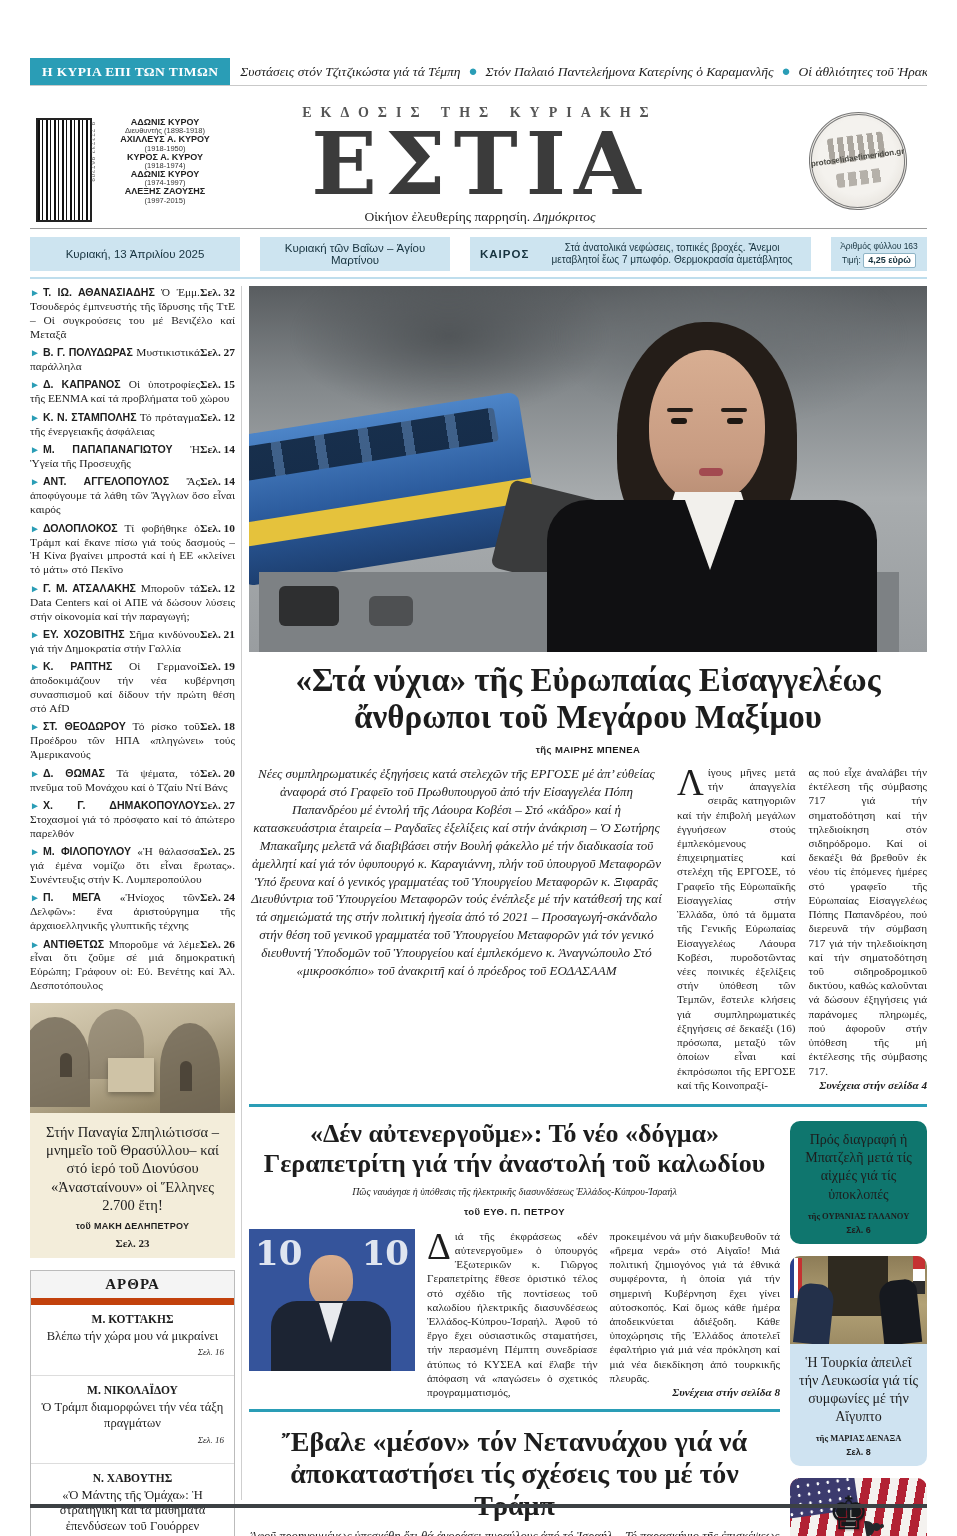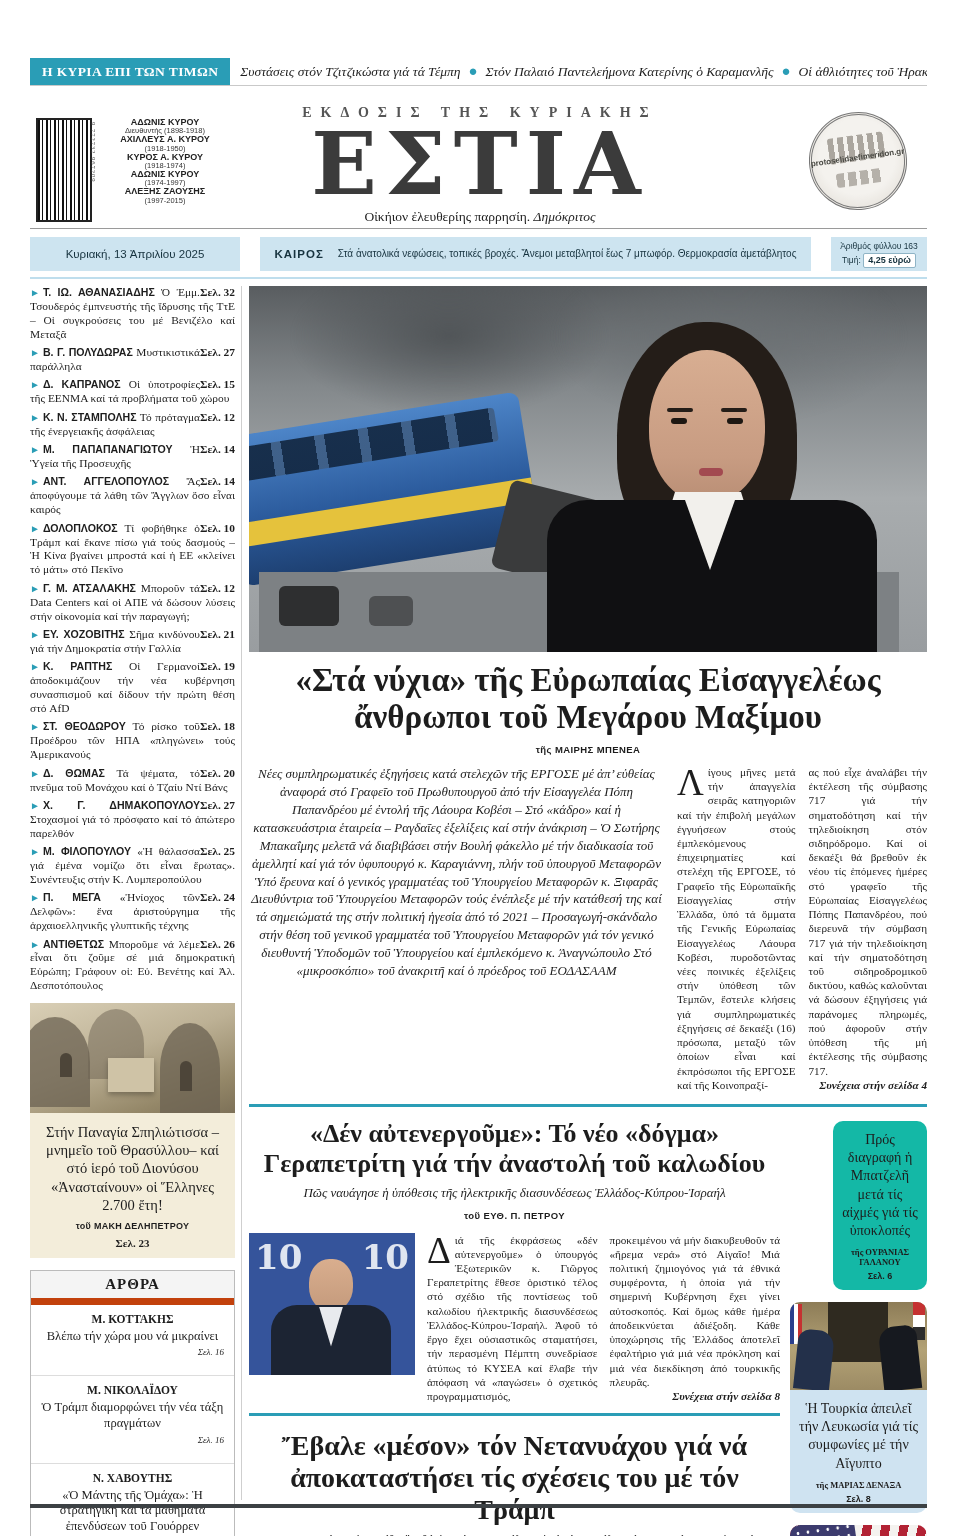--- a/index.html
+++ b/index.html
@@ -108,39 +108,39 @@
   .leadrow{display:flex;gap:13px;margin-top:10px;}
   .lead{flex:0 0 415px;font-style:italic;font-size:13px;line-height:1.38;text-align:center;}
   .mcol{flex:1;font-size:11.2px;line-height:1.27;text-align:justify;}
   .dropcap{float:left;font-size:37px;line-height:.82;padding:3px 4px 0 0;font-weight:normal;}
   .cont{font-style:italic;font-weight:bold;text-align:right;display:block;}
   .tealrule{height:3px;background:#2a9db6;margin:12px 0 0;}
   
   .band{display:flex;gap:10px;margin-top:0;}
   .bandleft{width:531px;}
   .headline2{font-weight:bold;font-size:26px;line-height:1.15;text-align:center;margin-top:12px;}
-  .subhead{font-style:italic;font-size:13px;text-align:center;margin-top:6px;line-height:1.3;}
+  .subhead{font-style:italic;font-size:10px;text-align:center;margin-top:6px;line-height:1.3;}
   .storyrow{display:flex;gap:12px;margin-top:12px;}
   .sphoto{position:relative;overflow:hidden;flex:0 0 166px;height:142px;background:#35549b;}
   .ten{position:absolute;color:#e9edf5;font-weight:bold;font-size:34px;font-family:"DejaVu Serif",serif;opacity:.95;}
   .g-head{position:absolute;left:60px;top:26px;width:44px;height:52px;border-radius:46%;
     background:linear-gradient(180deg,#d9ae8e,#c49a7c);}
   .g-suit{position:absolute;left:22px;top:72px;width:120px;height:70px;border-radius:26px 26px 0 0;background:#1c2433;}
   .g-shirt{position:absolute;left:70px;top:74px;width:24px;height:40px;background:#e8eaee;
     clip-path:polygon(50% 100%,0 0,100% 0);}
   .scol{flex:1;font-size:11.2px;line-height:1.27;text-align:justify;}
   .headline3{font-weight:bold;font-size:28px;line-height:1.14;text-align:center;margin-top:14px;}
   
   .sidebar{width:137px;display:flex;flex-direction:column;gap:12px;margin-top:14px;}
   .scard{border-radius:10px;overflow:hidden;text-align:center;}
   .sbox{padding:10px 8px 9px;}
   .sbox .st{font-size:14px;line-height:1.3;}
   .sbox .sa{font-family:Liberation Serif, serif;font-weight:bold;font-size:8.5px;margin-top:7px;}
   .sbox .sp{font-family:"Liberation Sans",sans-serif;font-weight:bold;font-size:9px;margin-top:4px;}
-  .green{background:#14b8a6;margin-left:43px;}
+  .green{background:#0f766e;}
   .blue{background:#cfe3f1;}
   .photo-ms{position:relative;height:88px;overflow:hidden;
     background:linear-gradient(180deg,#8d7c57 0%,#b3a276 55%,#9c8b64 100%);}
   .ms-door{position:absolute;left:38px;top:0;width:60px;height:60px;background:#2f2a20;}
   .ms-figL{position:absolute;left:6px;top:28px;width:36px;height:60px;border-radius:12px 16px 0 0;background:#23304a;transform:rotate(6deg);}
   .ms-figR{position:absolute;right:8px;top:24px;width:38px;height:64px;border-radius:16px 12px 0 0;background:#16191f;transform:rotate(-6deg);}
   .ms-flag{position:absolute;left:0px;top:2px;width:12px;height:40px;
     background:linear-gradient(90deg,#2b3f8c 33%,#fff 33% 66%,#c53131 66%);}
   .ms-flag2{position:absolute;right:2px;top:0px;width:12px;height:38px;
     background:linear-gradient(180deg,#c53131 33%,#fff 33% 66%,#2c2c2c 66%);}
@@ -195,20 +195,21 @@
 
 <div class="stamp">
   <div class="figs"></div>
   <div class="figs2"></div>
   <div class="stamptext">protoselidaefimeridon.gr</div>
 </div>
 <div class="mh-rule"></div>
 
 <div class="datebar">
   <div class="dcell c1">Κυριακή, 13 Ἀπριλίου 2025</div>
+  <div class="dcell c2">Κυριακή τῶν Βαΐων – Ἁγίου Μαρτίνου</div>
   <div class="dcell c3">
     <span class="wlabel">ΚΑΙΡΟΣ</span>
     <span class="wtext">Στά ἀνατολικά νεφώσεις, τοπικές βροχές. Ἄνεμοι μεταβλητοί ἕως 7 μπωφόρ. Θερμοκρασία ἀμετάβλητος</span>
   </div>
   <div class="dcell c4">
     <span>Ἀριθμός φύλλου 163</span>
     <span>
       <span>Τιμή:</span>
       <span class="pricebox">4,25 εὐρώ</span>
     </span>

